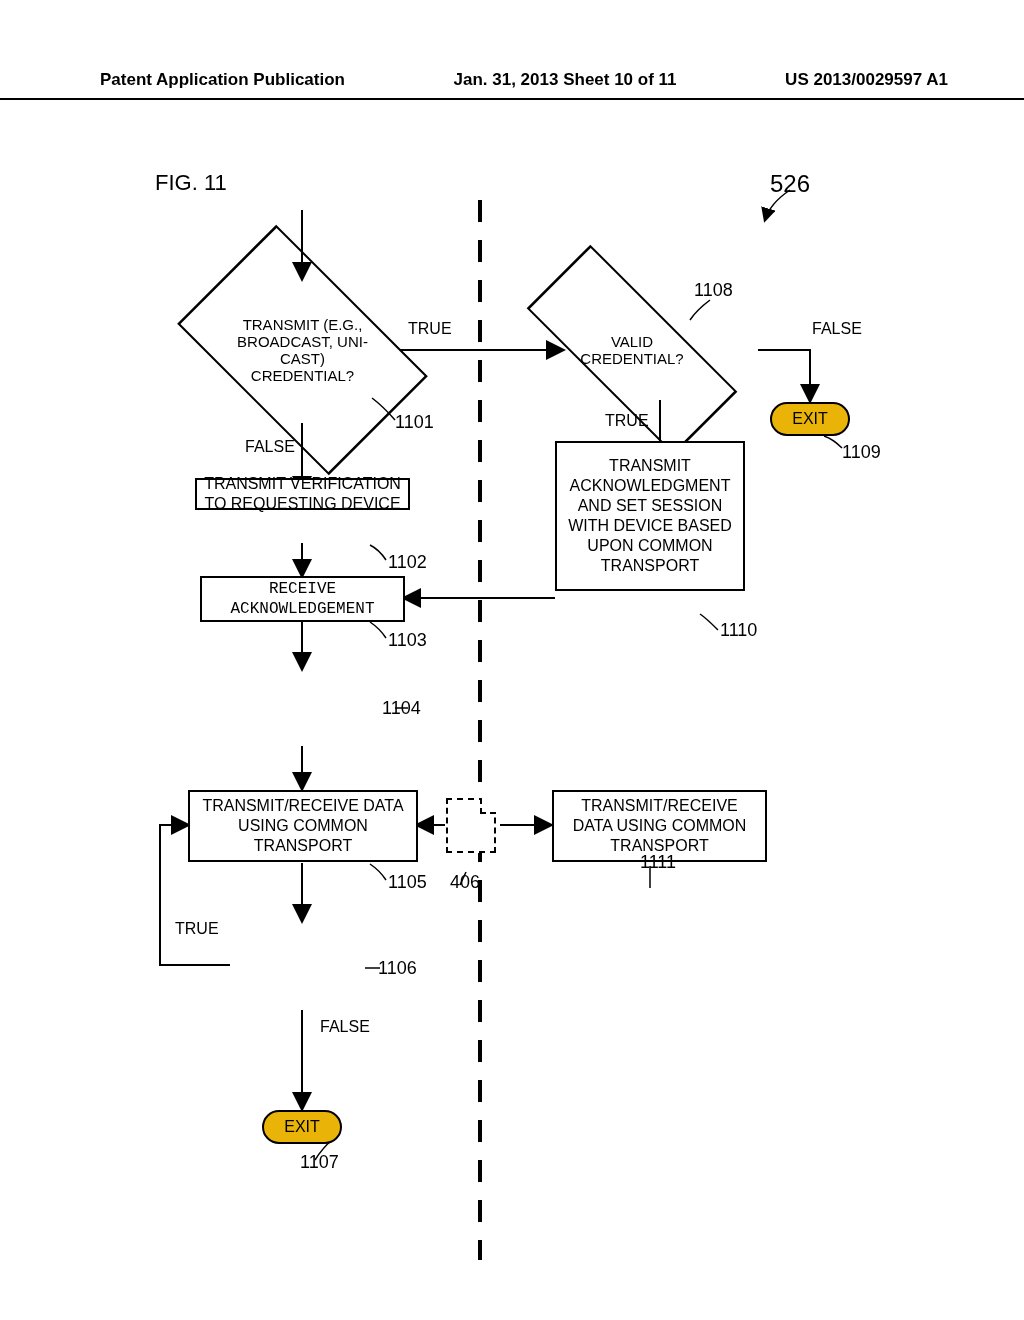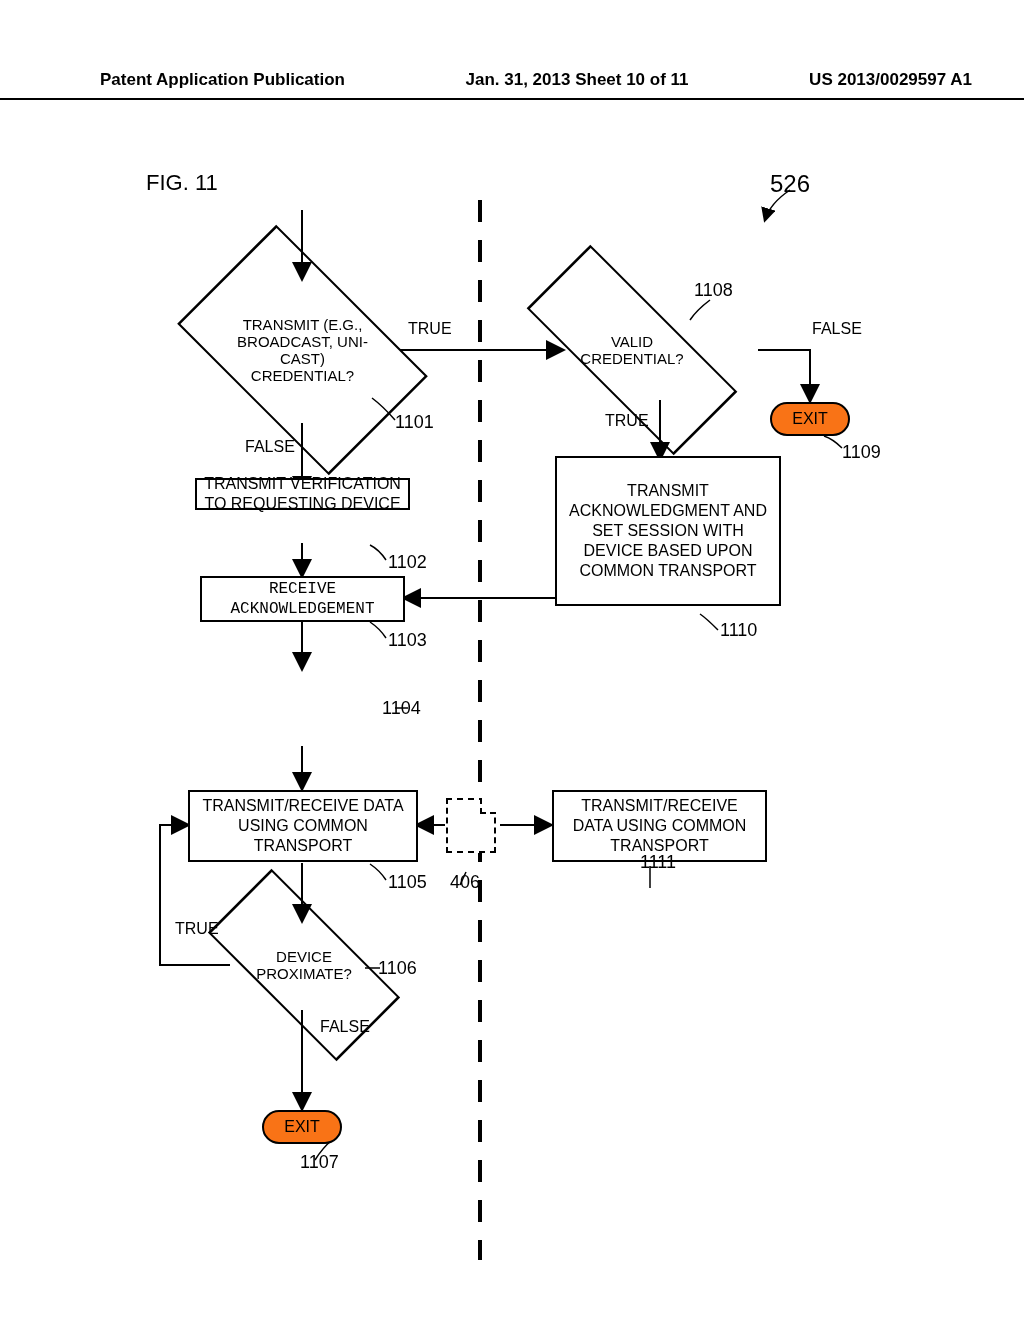--- a/index.html
+++ b/index.html
@@ -9,21 +9,21 @@
     background: #fff;
     font-family: Arial, Helvetica, sans-serif;
     position: relative;
     color: #000;
   }
   .header {
     position: absolute;
     top: 70px;
     left: 0;
     width: 1024px;
-    padding: 0 52px 8px 100px;
+    padding: 0 76px 8px 100px;
     display: flex;
     justify-content: space-between;
     font-size: 17px;
     font-weight: bold;
     border-bottom: 2px solid #000;
   }
   .canvas {
     position: absolute;
     top: 120px;
     left: 0;
@@ -75,21 +75,21 @@
     padding: 0 10px;
   }
   .terminator {
     position: absolute;
     border: 2px solid #000;
     border-radius: 999px;
     display: flex;
     align-items: center;
     justify-content: center;
     font-size: 16px;
-    background: #f97316;
+    background: #eab308;
     padding: 4px 14px;
   }
   .doc {
     position: absolute;
     border: 2px dashed #000;
     background: #fff;
   }
   .doc::after {
     content: "";
     position: absolute;
@@ -117,21 +117,21 @@
 <body>
 
 <div class="header">
   <span>Patent Application Publication</span>
   <span>Jan. 31, 2013  Sheet 10 of 11</span>
   <span>US 2013/0029597 A1</span>
 </div>
 
 <div class="canvas">
 
-  <div class="fig-label" style="left:146px; top:50px;">FIG. 11</div>
+  <div class="fig-label" style="left:155px; top:50px;">FIG. 11</div>
   <div class="ref" style="left:770px; top:50px; font-size:24px;">526</div>
 
   <svg class="lines">
     <defs>
       <marker id="ah" markerWidth="10" markerHeight="10" refX="8" refY="5" orient="auto">
         <path d="M0,0 L10,5 L0,10 Z" fill="#000"></path>
       </marker>
     </defs>
 
     <line x1="480" y1="80" x2="480" y2="1140" stroke="#000" stroke-width="4" stroke-dasharray="22 18"></line>
@@ -194,39 +194,36 @@
   <div class="ref" style="left:388px; top:510px;">1103</div>
 
   <div class="ref" style="left:382px; top:578px;">1104</div>
 
   <div class="box" style="left:188px; top:670px; width:230px; height:72px;">TRANSMIT/RECEIVE DATA USING COMMON TRANSPORT</div>
   <div class="ref" style="left:388px; top:752px;">1105</div>
 
   <div class="doc" style="left:446px; top:678px; width:50px; height:55px;"></div>
   <div class="ref" style="left:450px; top:752px;">406</div>
 
-  <div class="diamond" style="left:234px; top:800px; width:140px; height:90px;">
-    <div class="diamond-inner">DEVICE PROXIMATE?</div>
-  </div>
   <div class="label" style="left:175px; top:800px;">TRUE</div>
   <div class="label" style="left:320px; top:898px;">FALSE</div>
   <div class="ref" style="left:378px; top:838px;">1106</div>
 
   <div class="terminator" style="left:262px; top:990px; width:80px; height:34px;">EXIT</div>
   <div class="ref" style="left:300px; top:1032px;">1107</div>
 
   <div class="diamond" style="left:552px; top:185px; width:160px; height:90px;">
     <div class="diamond-inner">VALID CREDENTIAL?</div>
   </div>
   <div class="label" style="left:812px; top:200px;">FALSE</div>
   <div class="label" style="left:605px; top:292px;">TRUE</div>
   <div class="ref" style="left:694px; top:160px;">1108</div>
 
   <div class="terminator" style="left:770px; top:282px; width:80px; height:34px;">EXIT</div>
   <div class="ref" style="left:842px; top:322px;">1109</div>
 
-  <div class="box" style="left:555px; top:336px; width:226px; height:150px;">TRANSMIT ACKNOWLEDGMENT AND SET SESSION WITH DEVICE BASED UPON COMMON TRANSPORT</div>
+  <div class="box" style="left:555px; top:321px; width:190px; height:150px;">TRANSMIT ACKNOWLEDGMENT AND SET SESSION WITH DEVICE BASED UPON COMMON TRANSPORT</div>
   <div class="ref" style="left:720px; top:500px;">1110</div>
 
   <div class="box" style="left:552px; top:670px; width:215px; height:72px;">TRANSMIT/RECEIVE DATA USING COMMON TRANSPORT</div>
   <div class="ref" style="left:640px; top:732px;">1111</div>
 
 </div>
 
 </body></html>

